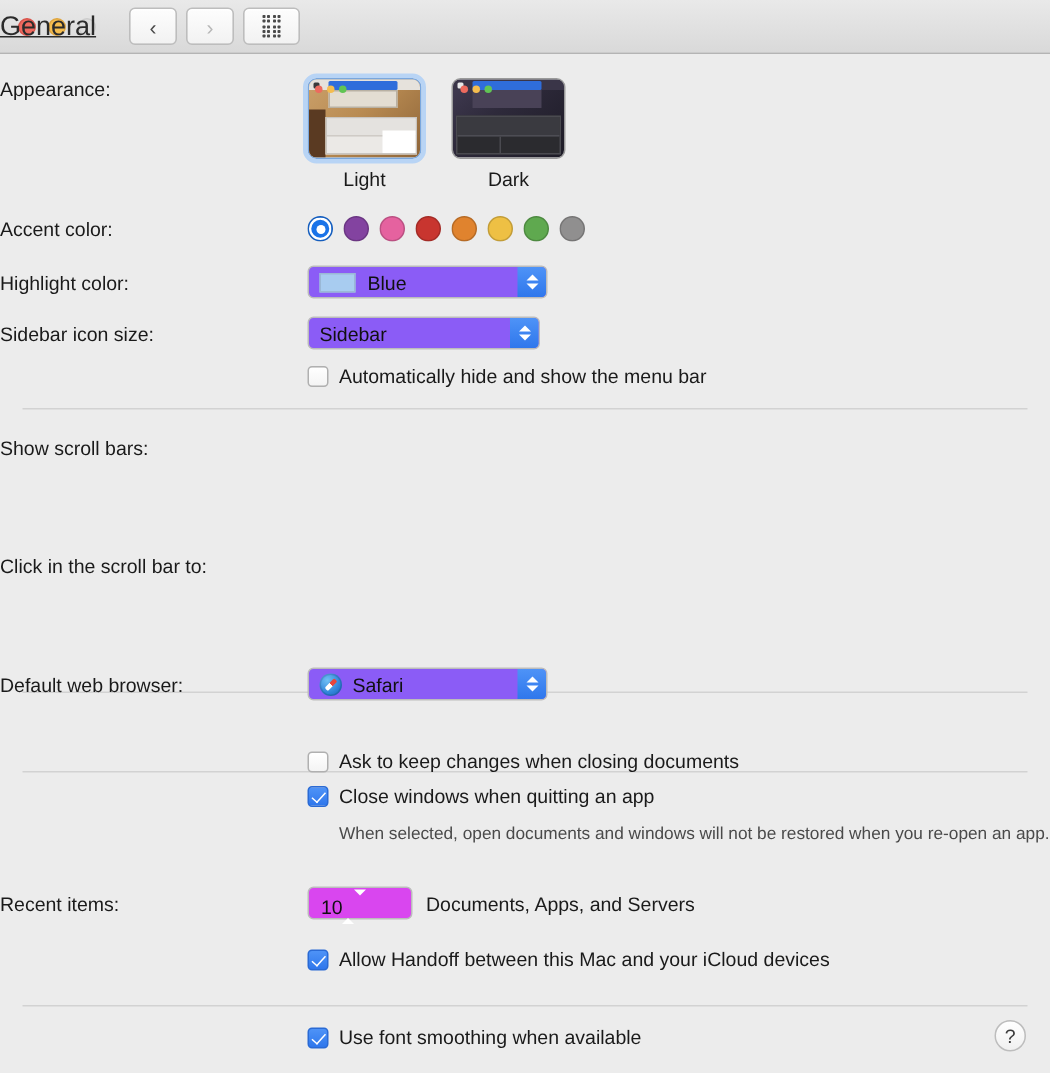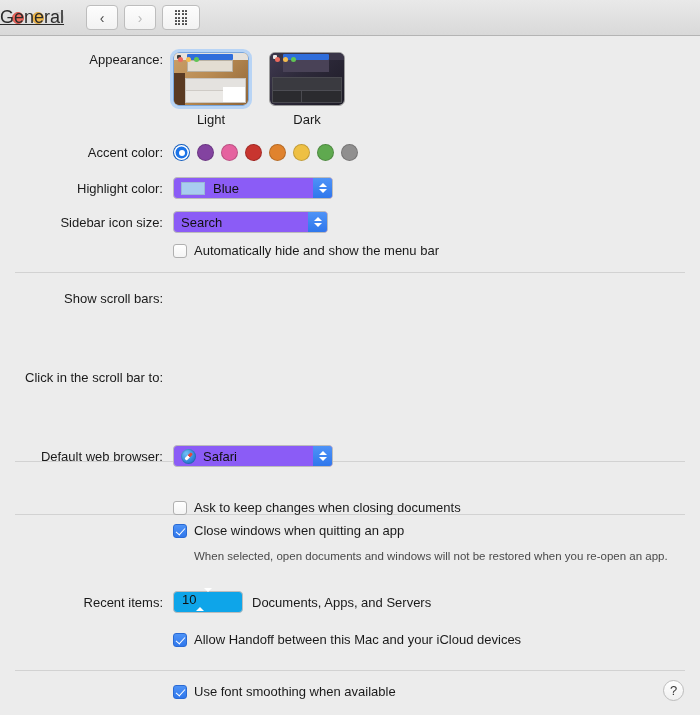--- a/index.html
+++ b/index.html
@@ -114,22 +114,22 @@
     position: relative;
     height: 679px;
     box-sizing: border-box;
   }
   .row {
     display: flex;
     align-items: flex-start;
     position: absolute;
   }
   .lbl {
-    width: 173px;
-    text-align: right;
+    width: 205px;
+    text-align: left;
     font-size: 13px;
     color: #1a1a1a;
     padding-right: 10px;
     box-sizing: border-box;
     flex: 0 0 auto;
   }
   .ctrls { flex: 1 1 auto; }
 
   .sep {
     position: absolute;
@@ -264,27 +264,27 @@
     margin: -1.25px 0 0 -4.5px;
     background: linear-gradient(to right, #ffffff 0%, #ffffff 48%, #e8463c 52%, #e8463c 100%);
     transform: rotate(-45deg);
     border-radius: 1px;
   }
 
   
   .stepper {
     height: 22px;
     width: 70px;
-    background: #0ea5e9;
+    background: #d946ef;
     border: 1px solid #bcbcbc;
     border-radius: 4px;
     position: relative;
     box-sizing: border-box;
     display: inline-flex;
-    align-items: flex-start;
+    align-items: flex-end;
     padding-left: 8px;
     font-size: 13px;
   }
   .stepper .arrows { width: 20px; }
 
   
   .optrow {
     display: flex;
     align-items: flex-start;
     margin-bottom: 7px;
@@ -489,21 +489,21 @@
             <span class="dn"></span>
         </span>
       </div>
     </div>
   </div>
 
   <div class="row" style="top:175px; left:0; width:100%; align-items:center;">
     <div class="lbl">Sidebar icon size:</div>
     <div class="ctrls">
       <div class="popup" style="width:155px;">
-        <span>Search</span>
+        <span>Sidebar</span>
         <span class="arrows">
           <span class="up"></span>
             <span class="dn"></span>
         </span>
       </div>
     </div>
   </div>
 
   <div class="row" style="top:207px; left:0; width:100%;">
     <div class="lbl"></div>

